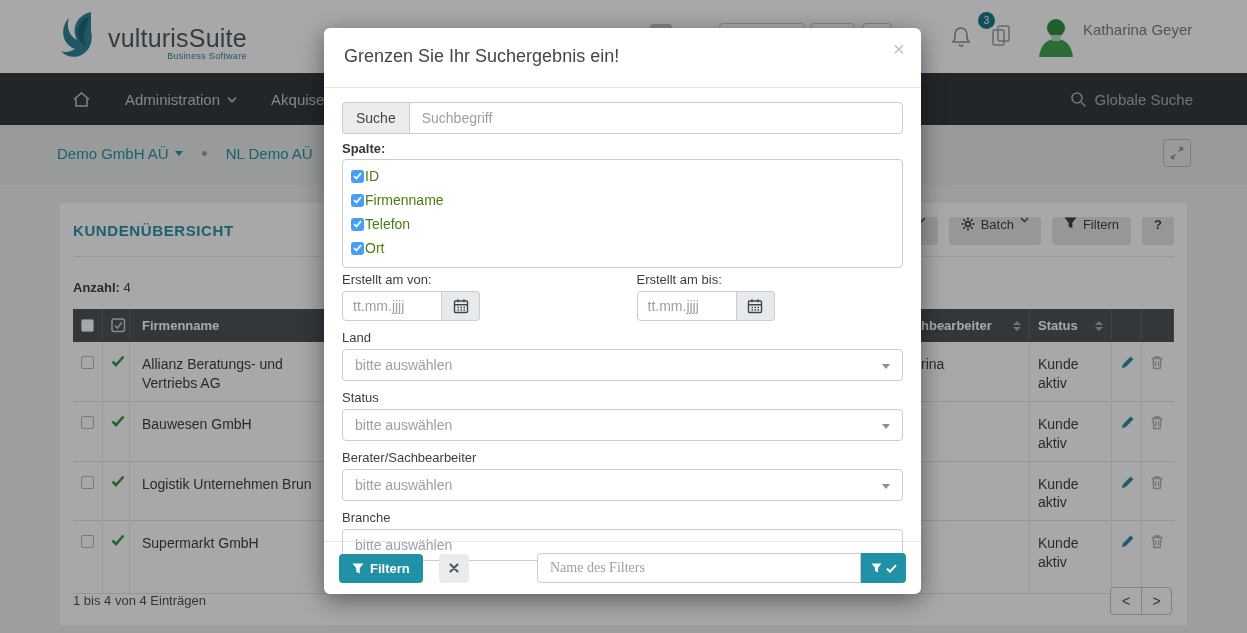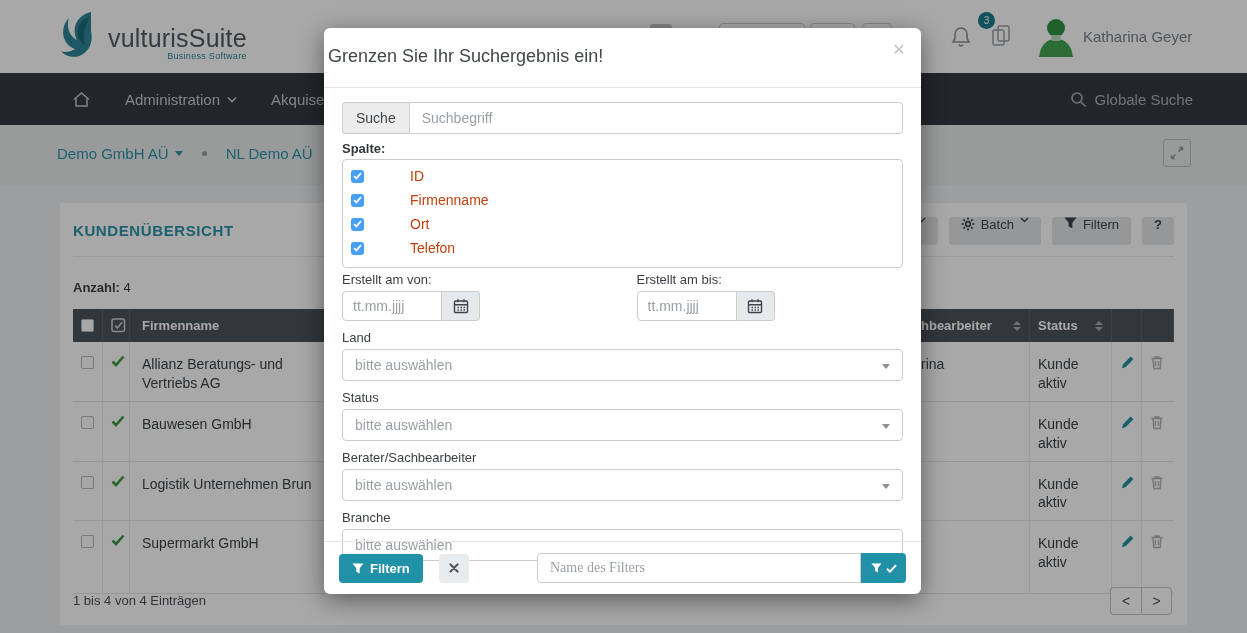--- a/index.html
+++ b/index.html
@@ -11,21 +11,21 @@
   .topbar { position:absolute; left:0; top:0; width:1247px; height:73px; background:#ffffff; }
   .logo { position:absolute; left:58px; top:8px; display:flex; align-items:flex-start; }
   .logo-text { margin-left:4px; margin-top:16px; }
   .logo-title { font-size:25px; color:#505c66; letter-spacing:0.2px; }
   .logo-sub { font-size:9px; color:#2e8698; text-align:right; margin-top:-2px; letter-spacing:0.3px; }
   .ghost-chip { position:absolute; top:24px; width:22px; height:24px; background:#c4c7ca; border-radius:3px; }
   .ghost-btn { position:absolute; top:23px; height:27px; background:#fff; border:1px solid #c8cbce; border-radius:4px; }
   .icon-btn { position:absolute; background:none; border:none; cursor:pointer; }
   .badge { position:absolute; left:978px; top:12px; width:17px; height:17px; border-radius:50%; background:#1b7a8d; color:#fff; font-size:10px; display:flex; align-items:center; justify-content:center; z-index:2; }
   .avatar { position:absolute; left:1038px; top:15px; width:36px; height:42px; overflow:hidden; }
-  .user-name { position:absolute; left:1083px; top:28px; font-size:15px; color:#77828c; }
+  .user-name { position:absolute; left:1083px; top:21px; font-size:15px; color:#77828c; }
 
   
   .navbar { position:absolute; left:0; top:73px; width:1247px; height:52px; background:#353b42; display:flex; align-items:center; }
   .nav-home { margin-left:72px; display:flex; align-items:center; }
   .nav-item { display:flex; align-items:center; gap:7px; color:#c3cad0; font-size:15px; margin-left:34px; cursor:pointer; }
   .nav-search { position:absolute; right:54px; display:flex; align-items:center; gap:8px; color:#a9b1b8; font-size:15px; cursor:pointer; }
 
   
   .breadcrumb { position:absolute; left:0; top:125px; width:1247px; height:60px; background:#e9ebec; }
   .bc-inner { position:absolute; left:57px; top:20px; display:flex; align-items:center; gap:19px; font-size:15px; }
@@ -62,35 +62,35 @@
 
   .pager { position:absolute; right:15px; top:384px; display:flex; }
   .pg { width:31px; height:28px; background:#fff; border:1px solid #c2c6c9; color:#4b5158; font-size:14px; cursor:pointer; display:flex; align-items:center; justify-content:center; }
   .pg.prev { border-radius:4px 0 0 4px; border-right:none; }
   .pg.next { border-radius:0 4px 4px 0; }
   .summary { position:absolute; left:13px; top:390px; font-size:13px; color:#4b5158; }
 
   
   .overlay { position:absolute; inset:0; background:rgba(0,0,0,0.34); z-index:40; }
   .modal { position:absolute; left:324px; top:28px; width:597px; height:566px; background:#fff; border-radius:6px; box-shadow:0 6px 24px rgba(0,0,0,0.45); z-index:50; }
-  .m-header { position:relative; height:60px; border-bottom:1px solid #e5e5e5; padding:18px 4px; }
+  .m-header { position:relative; height:60px; border-bottom:1px solid #e5e5e5; padding:18px 20px; }
   .m-title { font-size:18px; color:#41464b; }
   .m-close { position:absolute; right:16px; top:10px; font-size:21px; color:#c0c3c6; background:none; border:none; cursor:pointer; line-height:1; }
   .m-body { padding:14px 18px 0 18px; }
 
   .igroup { display:flex; height:32px; }
   .iaddon { background:#ececec; border:1px solid #ccc; border-right:none; border-radius:4px 0 0 4px; font-size:14px; color:#3f454b; padding:0 13px; display:flex; align-items:center; cursor:pointer; }
   .igroup input { flex:1; border:1px solid #ccc; border-radius:0 4px 4px 0; padding:0 12px; font-size:14px; font-family:inherit; color:#3c4247; outline:none; }
   input::placeholder { color:#9aa0a6; }
 
   .lbl-bold { font-size:13px; font-weight:bold; color:#33383c; margin:7px 0 3px 0; }
   .opt-box { border:1px solid #ccc; border-radius:4px; padding:4px 8px 7px 8px; }
   .opt-row { display:flex; align-items:center; height:24px; }
   .bluebox { width:13px; height:13px; border-radius:3px; background:#469ef7; display:inline-flex; align-items:center; justify-content:center; margin-right:1px; cursor:pointer; flex:none; }
-  .opt-label { font-size:14px; color:#c2410c;padding-left:45px; }
+  .opt-label { font-size:14px; color:#4d7c0f; }
 
   .dates { display:flex; margin-top:4px;gap:28px; }
   .date-col { width:296px; }
   .date-lbl { font-size:13px; color:#3a3f44; margin-bottom:4px; }
   .dgroup { display:flex; height:30px; width:138px; }
   .dgroup input { width:100px; border:1px solid #ccc; border-radius:4px 0 0 4px; padding:0 10px; font-size:14px; font-family:inherit; outline:none; }
   .daddon { width:38px; background:#e7eaed; border:1px solid #ccc; border-left:none; border-radius:0 4px 4px 0; display:flex; align-items:center; justify-content:center; cursor:pointer; }
 
   .sel-lbl { font-size:13px; color:#3a3f44; margin:9px 0 4px 0; }
   .select { position:relative; height:32px; border:1px solid #ccc; border-radius:4px; display:flex; align-items:center; padding:0 12px; font-size:14px; color:#9aa0a6; cursor:pointer; }
@@ -395,29 +395,29 @@
               </svg>
             </span>
           <span class="opt-label">Firmenname</span>
         </div>
         <div class="opt-row">
           <span class="bluebox">
               <svg width="9" height="8" viewBox="0 0 9 8" fill="none" stroke="#fff" stroke-width="1.8">
                 <path d="M1 4.2 3.4 6.5 8 1.2"></path>
               </svg>
             </span>
-          <span class="opt-label">Ort</span>
+          <span class="opt-label">Telefon</span>
         </div>
         <div class="opt-row">
           <span class="bluebox">
               <svg width="9" height="8" viewBox="0 0 9 8" fill="none" stroke="#fff" stroke-width="1.8">
                 <path d="M1 4.2 3.4 6.5 8 1.2"></path>
               </svg>
             </span>
-          <span class="opt-label">Telefon</span>
+          <span class="opt-label">Ort</span>
         </div>
       </div>
 
       <div class="dates">
         <div class="date-col">
           <div class="date-lbl">Erstellt am von:</div>
           <div class="dgroup">
             <input placeholder="tt.mm.jjjj" style="">
             <span class="daddon">
               <span>

